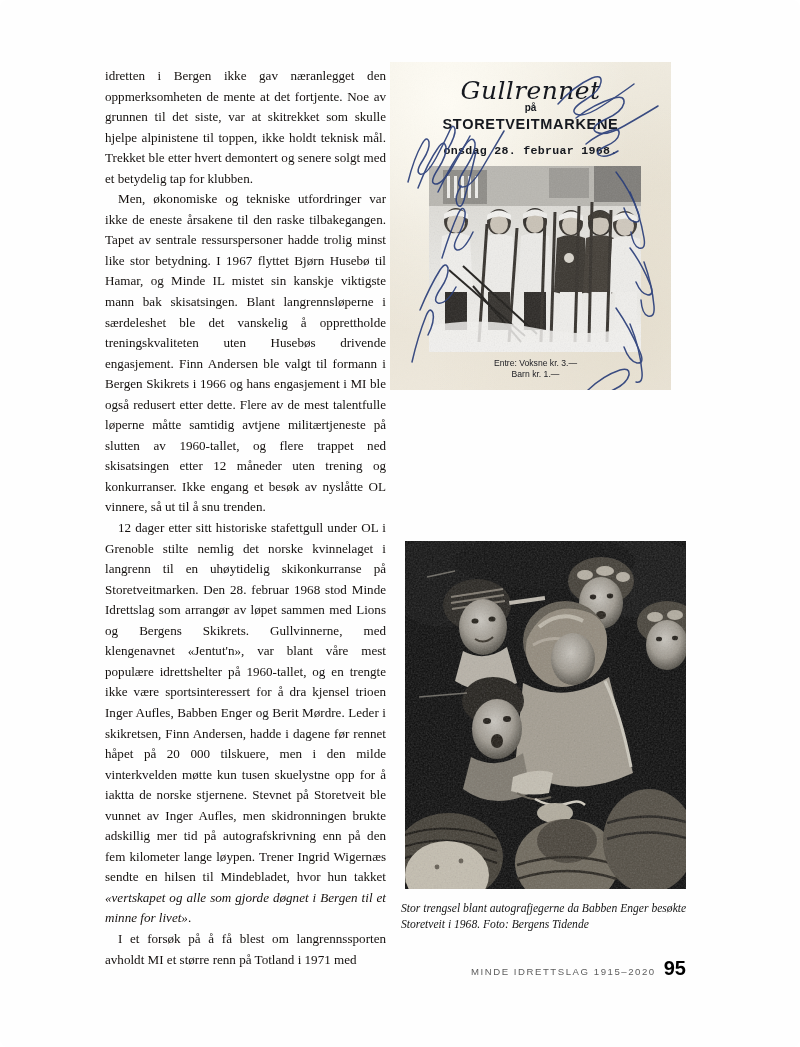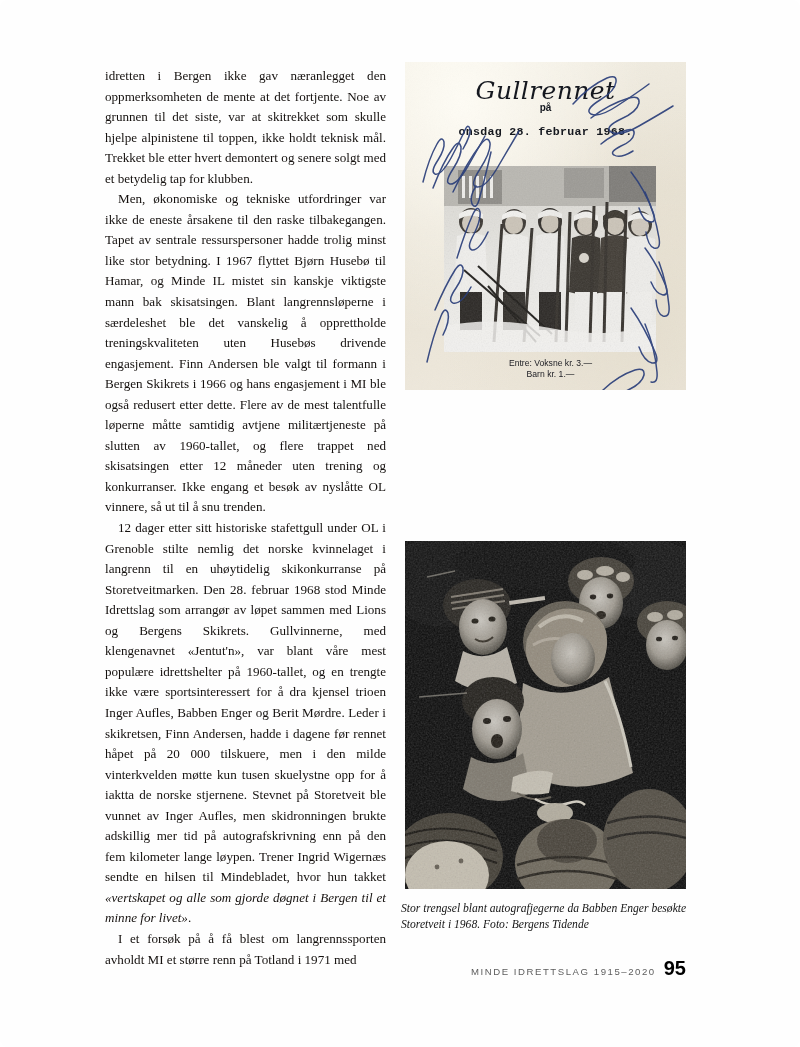--- a/index.html
+++ b/index.html
@@ -41,21 +41,21 @@
   .text-column p.first {
     text-indent: 0;
   }
   .text-column em {
     font-style: italic;
   }
 
   
   .figure-poster {
     position: absolute;
-    left: 405px;
+    left: 390px;
     top: 62px;
     width: 281px;
     height: 328px;
     background: #3b82f6;
     overflow: hidden;
   }
   .poster-paper {
     position: absolute;
     inset: 0;
     background:
@@ -216,20 +216,21 @@
               <feFuncA type="linear" slope="0.14"></feFuncA>
             </feComponentTransfer>
         </filter>
       </defs>
       <rect width="281" height="418" filter="url(#grainF)" opacity="0.55"></rect>
     </svg>
 
     <div class="poster-head">
       <div class="poster-title">Gullrennet</div>
       <div class="poster-pa">på</div>
+      <div class="poster-place">STORETVEITMARKENE</div>
       <div class="poster-date">onsdag 28. februar 1968.</div>
     </div>
 
     <div class="poster-photo">
       <svg width="212" height="186" viewBox="0 0 212 186">
         <defs>
           <filter id="photoGrain">
             <feTurbulence type="fractalNoise" baseFrequency="0.75" numOctaves="4" stitchTiles="stitch"></feTurbulence>
             <feColorMatrix type="saturate" values="0"></feColorMatrix>
             <feComponentTransfer>

